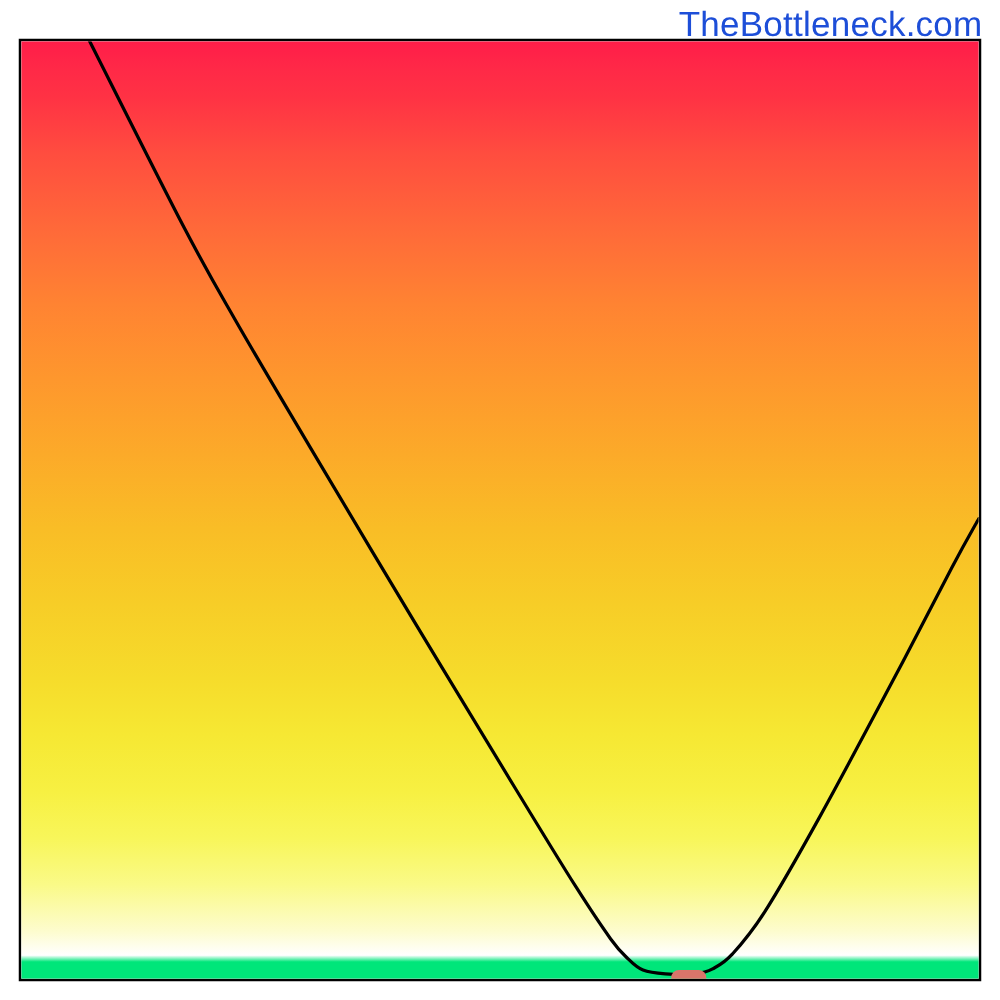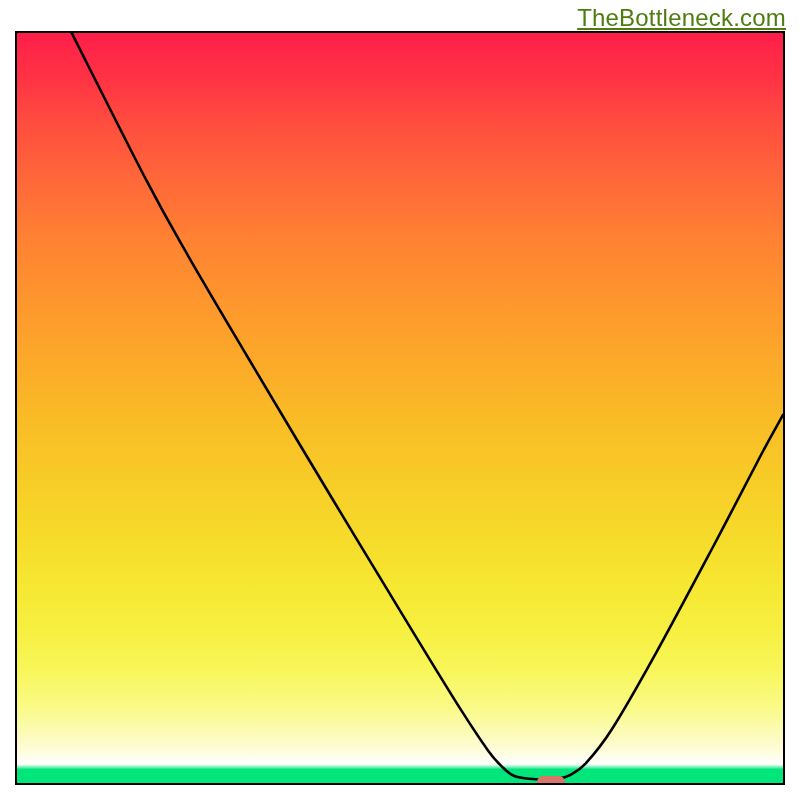--- a/index.html
+++ b/index.html
@@ -7,26 +7,25 @@
   .chart-container {
     position: relative;
     width: 800px;
     height: 800px;
   }
   .watermark {
     position: absolute;
     top: 4px;
     right: 14px;
     font-family: Arial, Helvetica, sans-serif;
-    font-size: 24px;
-    color: #4d7c0f;
+    font-size: 28px;
+    color: #1d4ed8;
     font-weight: 400;
     z-index: 10;
     letter-spacing: 0.2px;
-    text-decoration: underline;
   }
   .frame {
     position: absolute;
     top: 31px;
     left: 15px;
     width: 770px;
     height: 754px;
     border: 2px solid #000;
     overflow: hidden;
   }

